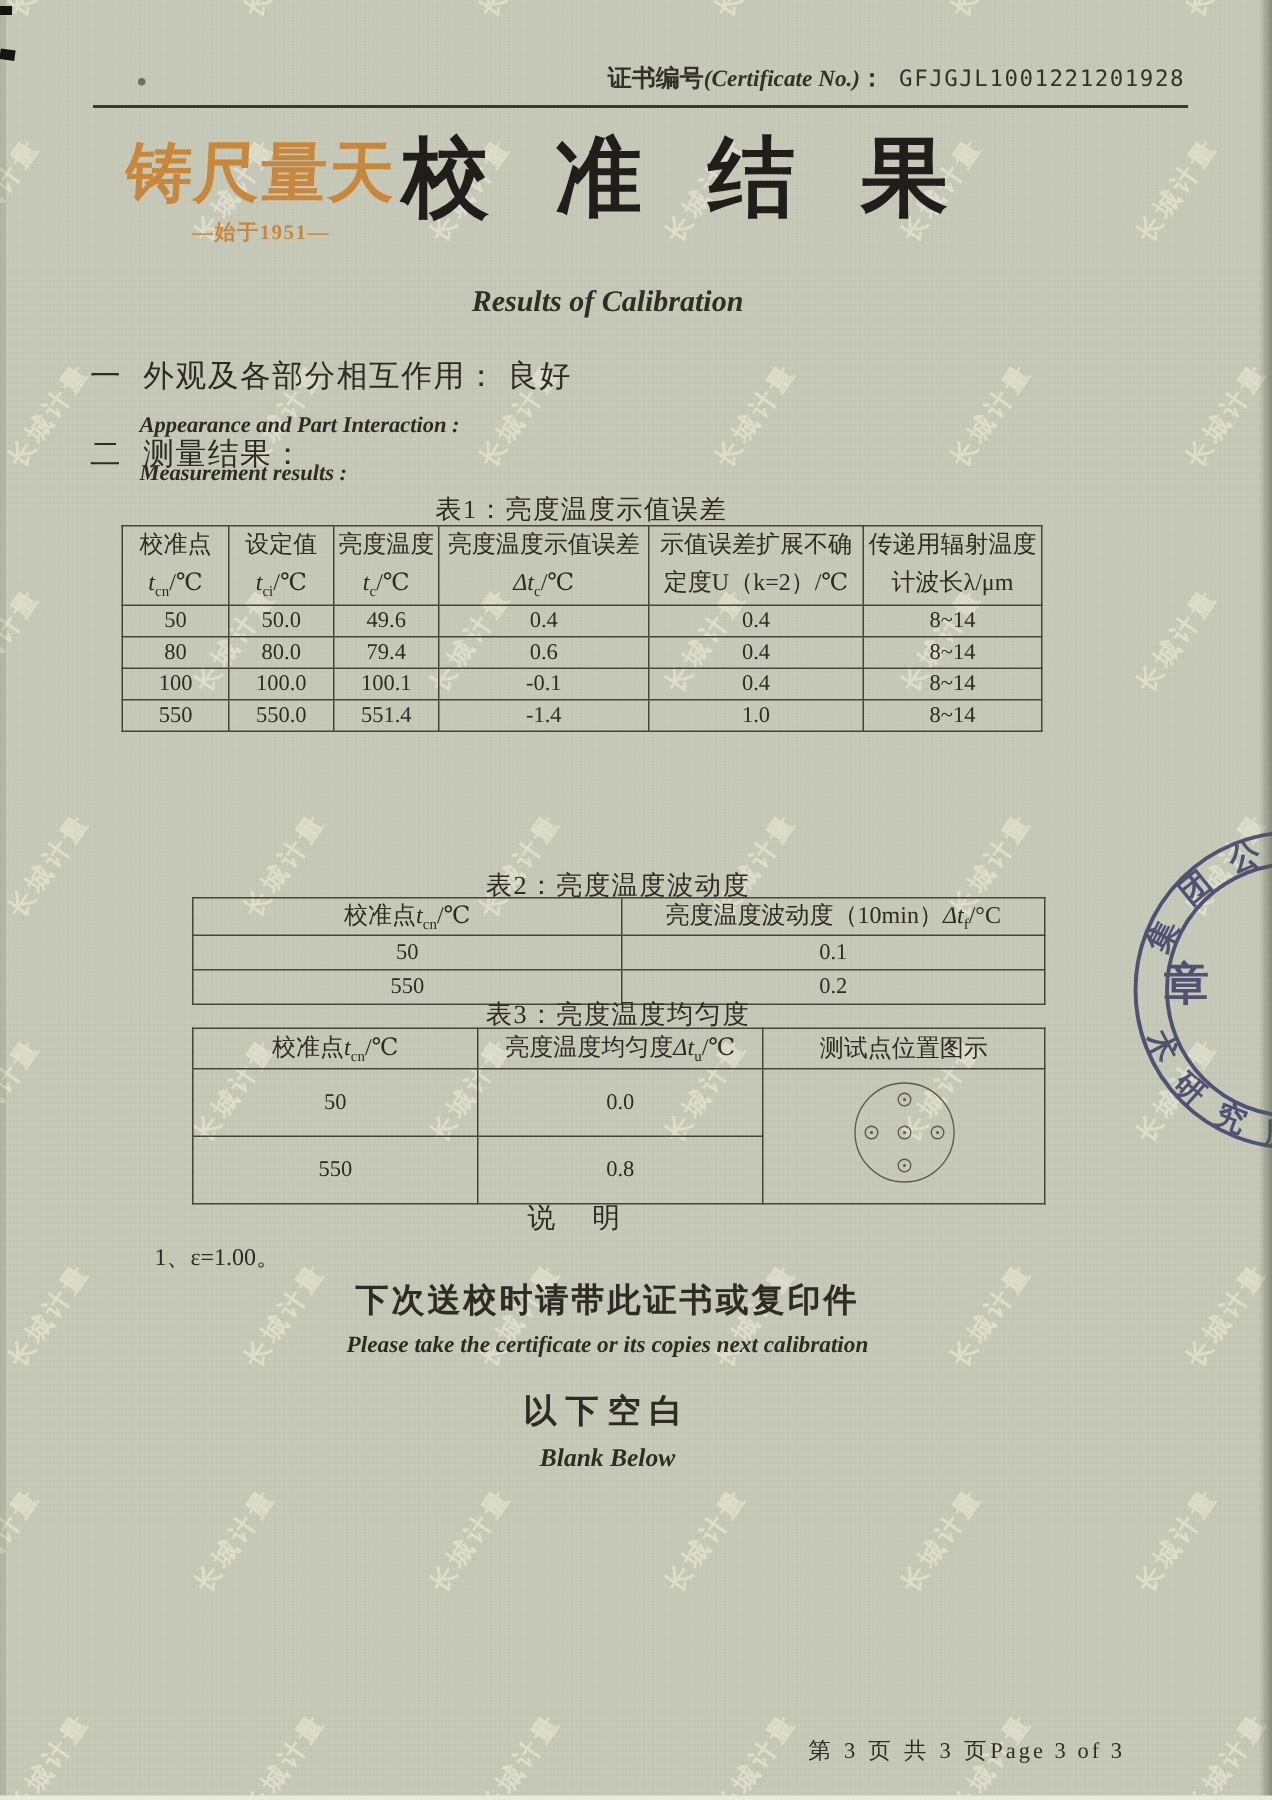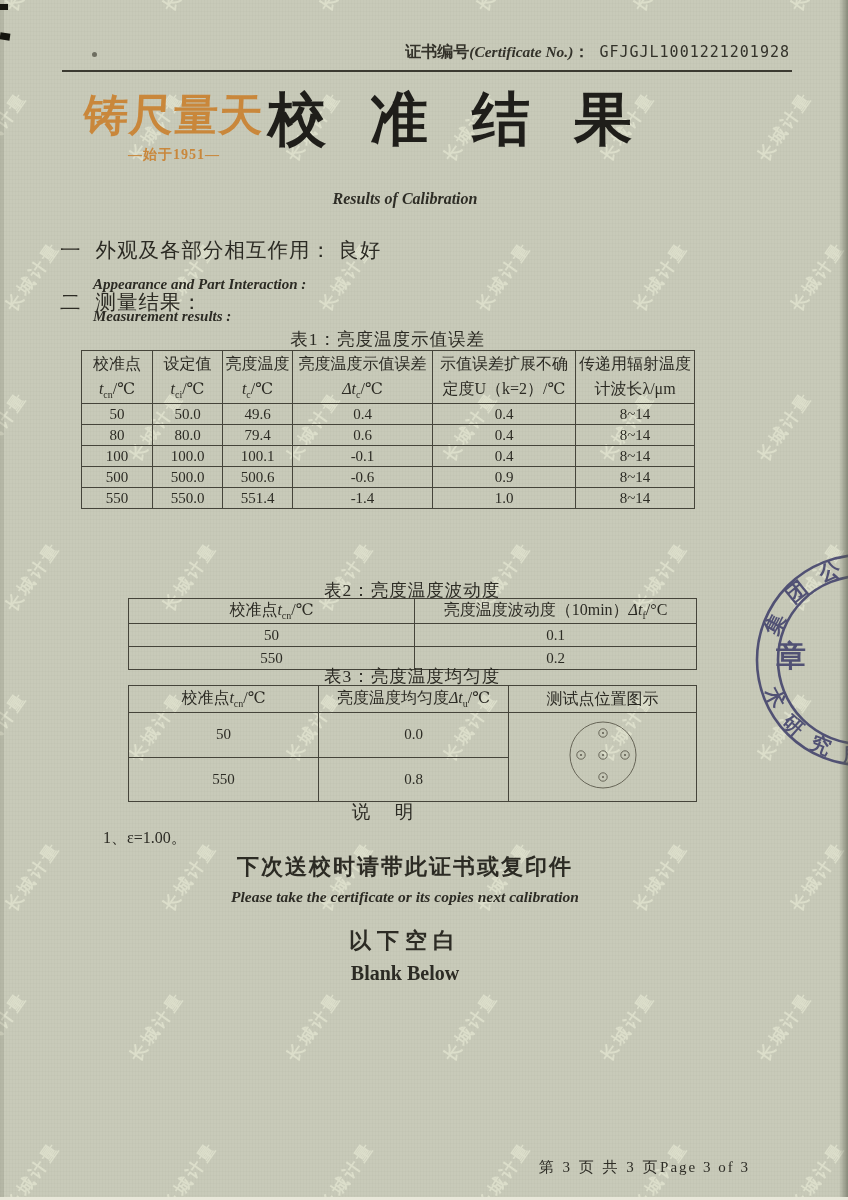--- a/index.html
+++ b/index.html
@@ -31,21 +31,21 @@
   .top-rule{position:absolute;top:70px;left:62px;right:56px;border-top:2.5px solid #3b3a31;}
   
   .logo{position:absolute;top:90px;left:84px;width:180px;text-align:center;color:#c9873b;}
   .logo-main{font-size:44px;font-weight:bold;letter-spacing:1px;line-height:1.2;transform:skewX(-3deg);}
   .logo-sub{font-size:14px;font-weight:bold;letter-spacing:1px;margin-top:3px;}
   .title-zh{
     position:absolute;top:84px;left:268px;
     font-family:"Liberation Sans","DejaVu Sans",sans-serif;
     font-size:58px;font-weight:bold;letter-spacing:44px;line-height:1.2;color:#1f1e1a;white-space:nowrap;
   }
-  .title-en{position:absolute;top:190px;left:0;width:810px;text-align:center;font-size:16px;font-style:italic;font-weight:bold;color:#2e2d26;}
+  .title-en{position:absolute;top:190px;left:0;width:810px;text-align:center;font-size:20px;font-style:italic;font-weight:bold;color:#2e2d26;}
   
   .sec-zh{position:absolute;left:60px;font-size:20.5px;letter-spacing:1px;white-space:nowrap;}
   .sec-zh .num{margin-right:14px;}
   .sec-en{position:absolute;left:93px;font-size:15px;font-style:italic;font-weight:bold;white-space:nowrap;}
   
   .tbl-title{position:absolute;text-align:center;font-size:17.5px;letter-spacing:1px;}
   table{border-collapse:collapse;table-layout:fixed;position:absolute;background:transparent;}
   th,td{border:1.6px solid #45443a;text-align:center;vertical-align:middle;padding:0;font-weight:normal;}
   .t1 th{font-size:16px;height:52px;line-height:1.55;}
   .t1 td{font-size:15px;height:20px;}
@@ -55,21 +55,21 @@
   .t3 td{font-size:15px;height:40px;}
   .sym{font-style:italic;font-family:"Liberation Serif",serif;}
   sub{font-size:10px;}
   
   .notes-title{position:absolute;top:799px;left:81px;width:613px;text-align:center;font-size:18.5px;letter-spacing:10px;}
   .note-item{position:absolute;top:828px;left:103px;font-size:16px;}
   .center-line{position:absolute;left:0;width:810px;text-align:center;white-space:nowrap;}
   .reminder-zh{top:852px;font-size:22px;font-weight:bold;letter-spacing:2px;}
   .reminder-en{top:888px;font-size:15.5px;font-style:italic;font-weight:bold;}
   .blank-zh{top:926px;font-size:22px;font-weight:bold;letter-spacing:6px;}
-  .blank-en{top:962px;font-size:20px;font-weight:bold;}
+  .blank-en{top:962px;font-size:17px;font-style:italic;font-weight:bold;}
   
   .footer{position:absolute;top:1158px;right:98px;font-size:15px;letter-spacing:2.5px;white-space:nowrap;color:#2e2d26;}
   .footer .en{letter-spacing:2px;}
   
   .stamp{position:absolute;left:720px;top:538px;z-index:2;opacity:.88;}
   
   .edge-right{position:absolute;top:0;right:0;width:9px;height:100%;z-index:3;
     background:linear-gradient(to right, rgba(84,88,72,0), rgba(84,88,72,.55));}
   .edge-left{position:absolute;top:0;left:0;width:4px;height:100%;z-index:3;background:rgba(70,72,58,.14);}
   .edge-bottom{position:absolute;left:0;bottom:0;width:100%;height:3px;z-index:3;background:#e9e8da;}
@@ -200,28 +200,20 @@
           </tr>
       <tr>
             <td>100</td>
             <td>100.0</td>
             <td>100.1</td>
             <td>-0.1</td>
             <td>0.4</td>
             <td>8~14</td>
           </tr>
       <tr>
-            <td>500</td>
-            <td>500.0</td>
-            <td>500.6</td>
-            <td>-0.6</td>
-            <td>0.9</td>
-            <td>8~14</td>
-          </tr>
-      <tr>
             <td>550</td>
             <td>550.0</td>
             <td>551.4</td>
             <td>-1.4</td>
             <td>1.0</td>
             <td>8~14</td>
           </tr>
     </tbody>
       </table>
 

